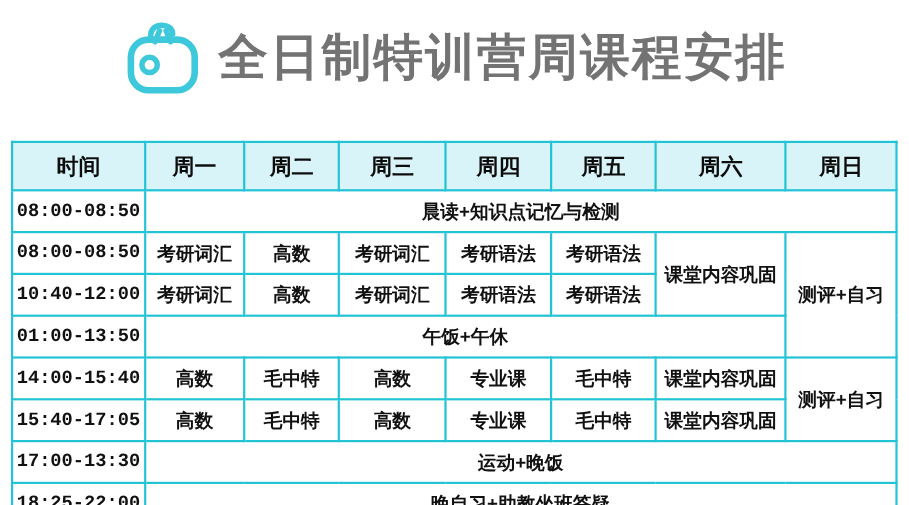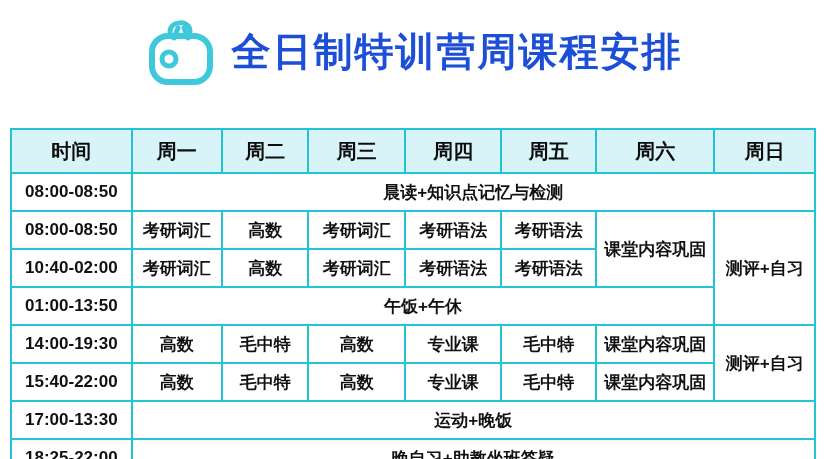--- a/index.html
+++ b/index.html
@@ -28,24 +28,24 @@
     padding-top: 6px;
     box-sizing: border-box;
   }
   .header-icon {
     width: 74px;
     height: 74px;
     margin-right: 14px;
     flex: 0 0 auto;
   }
   .header-title {
-    font-size: 39px;
+    font-size: 45px;
     font-weight: bold;
     letter-spacing: 2px;
-    color: #1d4ed8;
+    color: #737373;
     line-height: 1;
     white-space: nowrap;
   }
   
   .table-wrap {
     padding: 0 10px;
     box-sizing: border-box;
     margin-top: 32px;
   }
   table.schedule {
@@ -68,20 +68,21 @@
   table.schedule thead th {
     background: #d9f4f8;
     font-size: 20px;
     height: 42px;
     color: #0d0d0d;
   }
   td.timecell {
     font-size: 17px;
     font-weight: bold;
     width: 120px;
+    font-family: Liberation Mono, monospace;
   }
   td.wide {
     font-size: 18px;
   }
   .col-time { width: 120px; }
   .col-d1 { width: 90px; }
   .col-d2 { width: 86px; }
   .col-d3 { width: 96px; }
   .col-d4 { width: 96px; }
   .col-d5 { width: 94px; }
@@ -141,46 +142,46 @@
           <td>考研词汇</td>
           <td>高数</td>
           <td>考研词汇</td>
           <td>考研语法</td>
           <td>考研语法</td>
           <td rowspan="2">课堂内容巩固</td>
           <td rowspan="3">测评+自习</td>
         </tr>
 
         <tr>
-          <td class="timecell">10:40-02:00</td>
+          <td class="timecell">10:40-12:00</td>
           <td>考研词汇</td>
           <td>高数</td>
           <td>考研词汇</td>
           <td>考研语法</td>
           <td>考研语法</td>
         </tr>
 
         <tr>
           <td class="timecell">01:00-13:50</td>
           <td class="wide" colspan="6">午饭+午休</td>
         </tr>
 
         <tr>
-          <td class="timecell">14:00-19:30</td>
+          <td class="timecell">14:00-15:40</td>
           <td>高数</td>
           <td>毛中特</td>
           <td>高数</td>
           <td>专业课</td>
           <td>毛中特</td>
           <td>课堂内容巩固</td>
           <td rowspan="2">测评+自习</td>
         </tr>
 
         <tr>
-          <td class="timecell">15:40-22:00</td>
+          <td class="timecell">15:40-17:05</td>
           <td>高数</td>
           <td>毛中特</td>
           <td>高数</td>
           <td>专业课</td>
           <td>毛中特</td>
           <td>课堂内容巩固</td>
         </tr>
 
         <tr>
           <td class="timecell">17:00-13:30</td>

